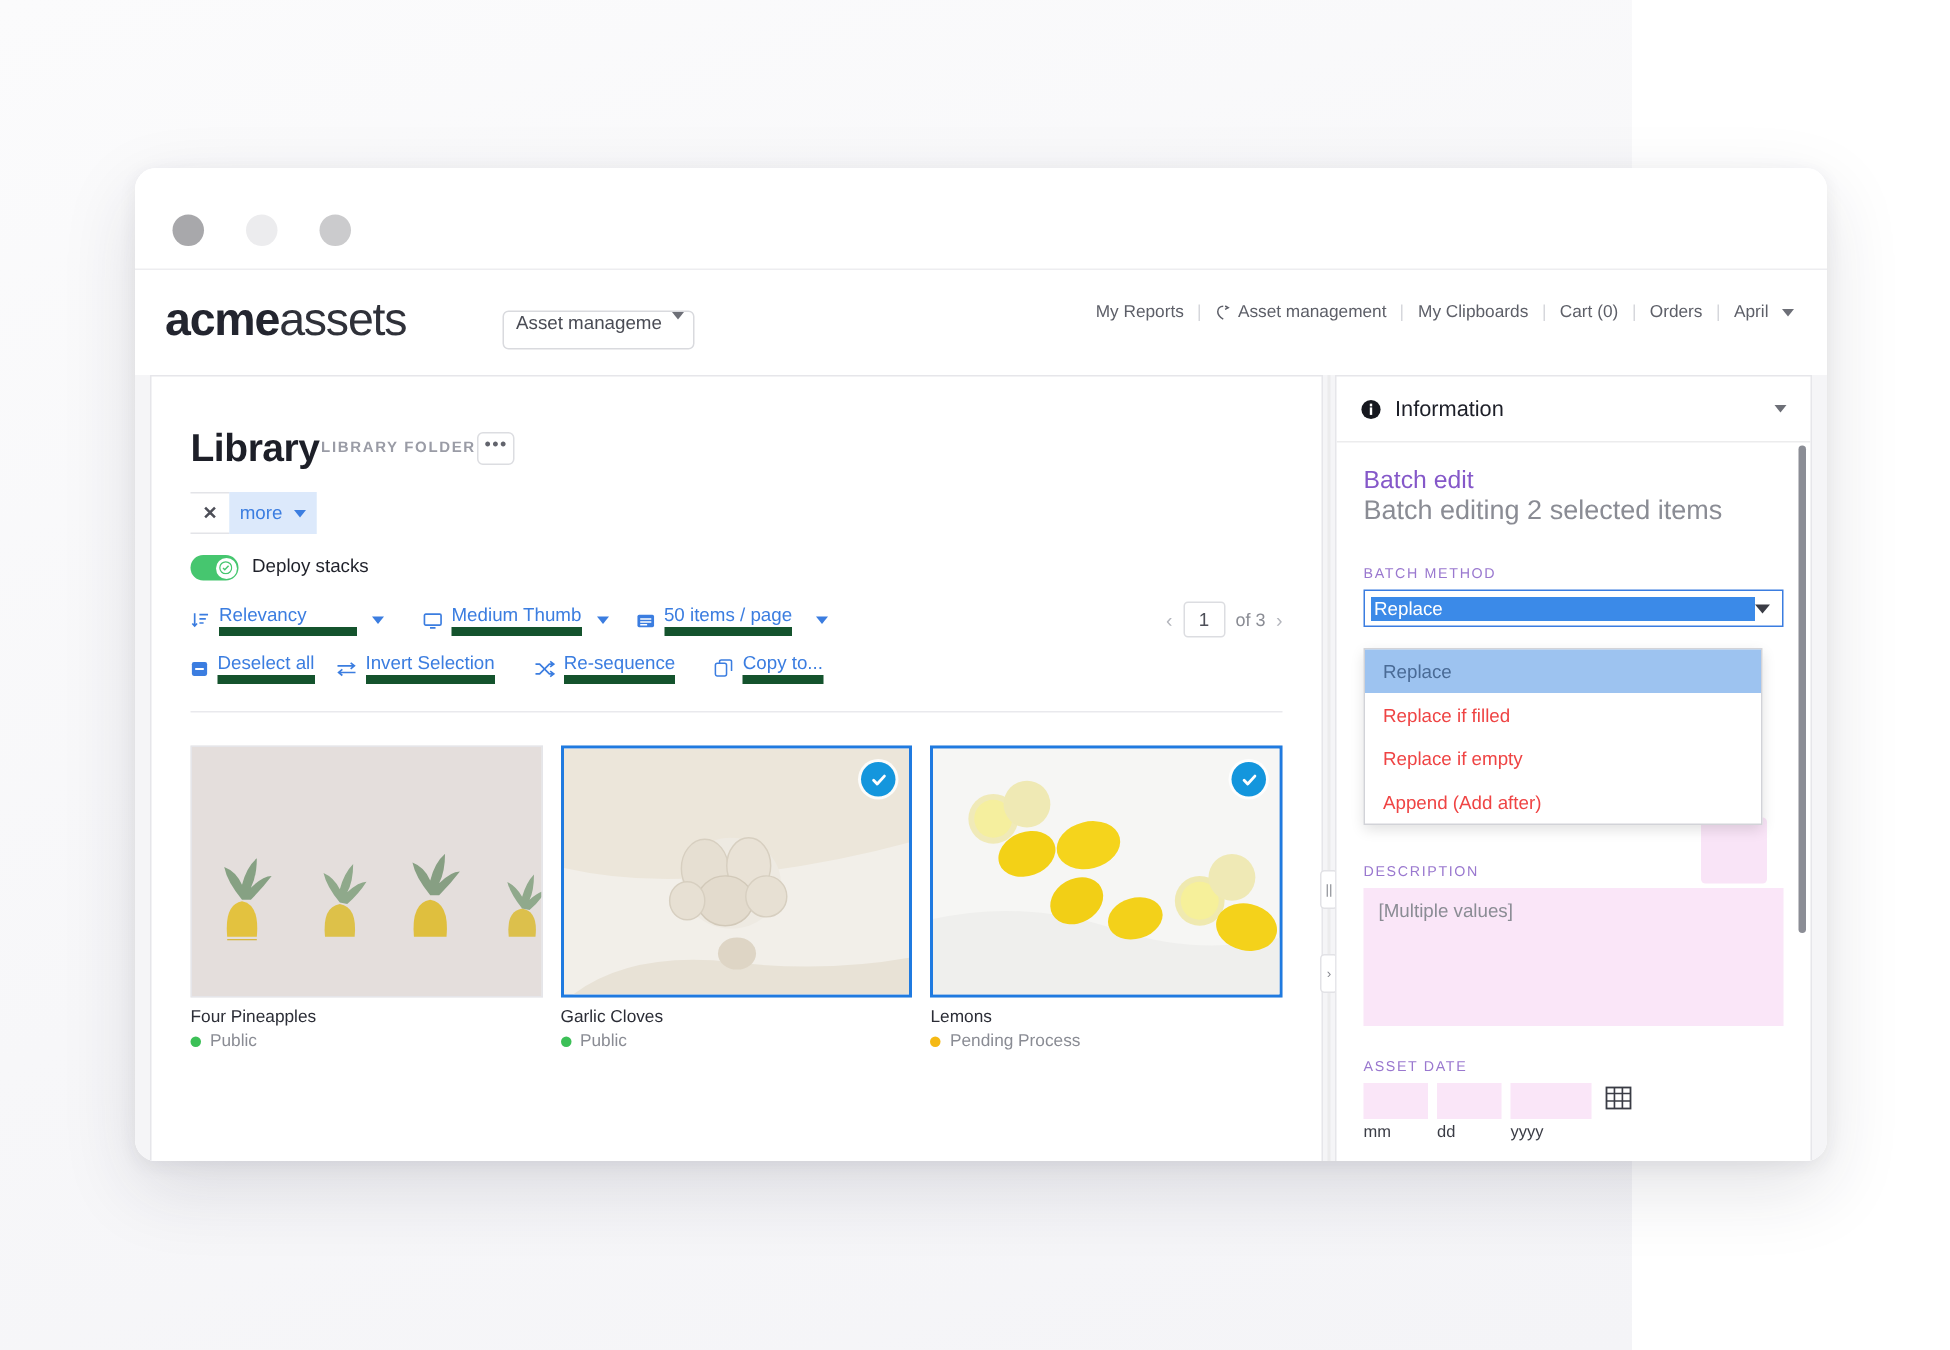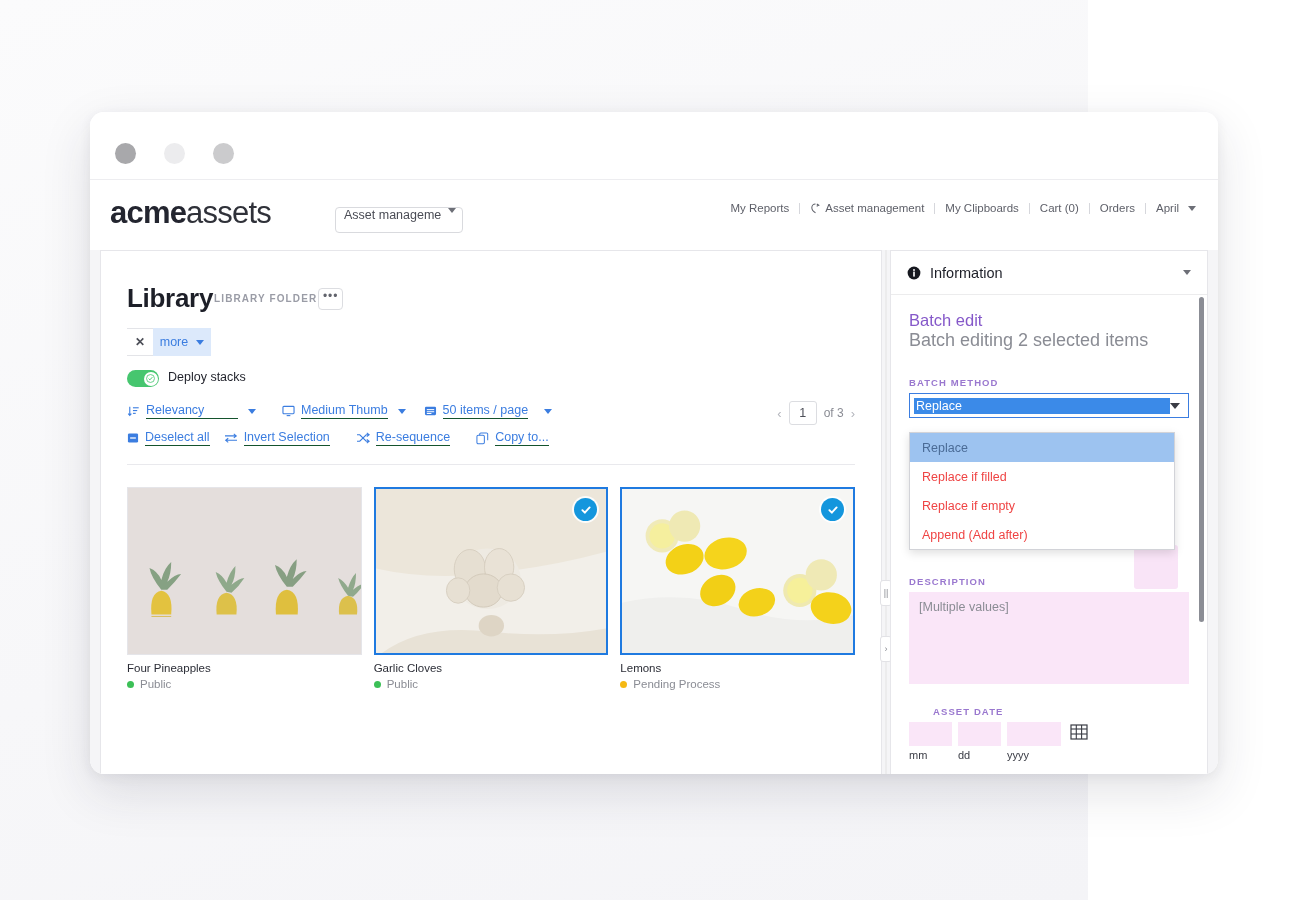--- a/index.html
+++ b/index.html
@@ -138,21 +138,21 @@
     display: flex; align-items: center; justify-content: center;
   }
   .toggle .knob svg { display: block; }
   .togglerow .tlbl { font-size: 12.5px; color: #1f212a; }
 
   
   .ctrlwrap { margin: 16px 26px 0 26px; position: relative; }
   .ctrlrow { display: flex; align-items: center; font-size: 12.5px; color: #3b7de0; }
   .ctrlrow + .ctrlrow { margin-top: 11px; }
   .citem { display: inline-flex; align-items: center; gap: 6px; white-space: nowrap; }
-  .citem .ul { border-bottom: 1px solid #14532d; padding-bottom: 1px; }
+  .citem .ul { border-bottom: 6px solid #14532d; padding-bottom: 1px; }
   .gap26 { width: 26px; } .gap18 { width: 18px; } .gap14 { width: 14px; }
 
   .pager {
     position: absolute; right: 0; top: -2px;
     display: flex; align-items: center; gap: 7px;
     font-size: 12px; color: #8a8c94;
   }
   .pager .arrow { color: #b4b6bd; font-size: 13px; }
   .pagebox {
     width: 28px; height: 24px; border: 1px solid #dcdde1; border-radius: 3px;
@@ -198,21 +198,21 @@
   
   .infohead {
     height: 44px; display: flex; align-items: center; gap: 9px;
     padding: 0 16px; border-bottom: 1px solid #ececed;
   }
   .infohead .t { font-size: 14.5px; color: #1d1f28; flex: 1; }
   .spbody { padding: 16px 18px 0 18px; position: relative; }
   .batchtitle { font-size: 16.5px; color: #8558c9; }
   .batchsub { font-size: 18px; color: #8a8c94; }
   .flabel { margin-top: 26px; font-size: 9.5px; letter-spacing: 1.1px;
-            color: #9a78cf; font-weight: bold; }
+            color: #9a78cf; font-weight: normal; }
   .fselect {
     margin-top: 5px; height: 25px; border: 1px solid #3b7de0;
     display: flex; align-items: center; padding: 0 8px 0 4px; background: #fff;
     position: relative; z-index: 6;
   }
   .fselect .val { flex: 1; font-size: 12.5px; color: #fff; background: #3b8ae8;
                   padding: 1px 2px; }
   .fselect .c2 { width: 0; height: 0; border-left: 5px solid transparent;
                  border-right: 5px solid transparent; border-top: 6px solid #3a3c45; }
   .dropmenu {
@@ -227,21 +227,21 @@
   .ghostfield {
     position: absolute; left: 243px; top: 250px; width: 44px; height: 44px;
     background: #f9e4f7; border-radius: 3px; z-index: 2;
   }
 
   .desclabel { margin-top: 0; }
   .descbox {
     margin-top: 5px; height: 92px; background: #fae6f8;
     padding: 8px 10px; font-size: 12.5px; color: #8a8c94;
   }
-  .datelabel { margin-top: 22px; margin-left: 24px; }
+  .datelabel { margin-top: 22px; }
   .daterow { margin-top: 5px; display: flex; align-items: flex-start; gap: 6px; }
   .dbox { height: 24px; background: #fae6f8; }
   .dbox.mm { width: 43px; } .dbox.dd { width: 43px; } .dbox.yy { width: 54px; }
   .dcap { margin-top: 3px; font-size: 11px; color: #3a3c45; }
   .dcol { display: flex; flex-direction: column; }
   .calico { margin-left: 3px; margin-top: 1px; }
 
   
   .sbtrack { position: absolute; right: 3px; top: 44px; width: 5px; height: 478px; }
   .sbthumb { position: absolute; right: 0; top: 2px; width: 5px; height: 325px;

